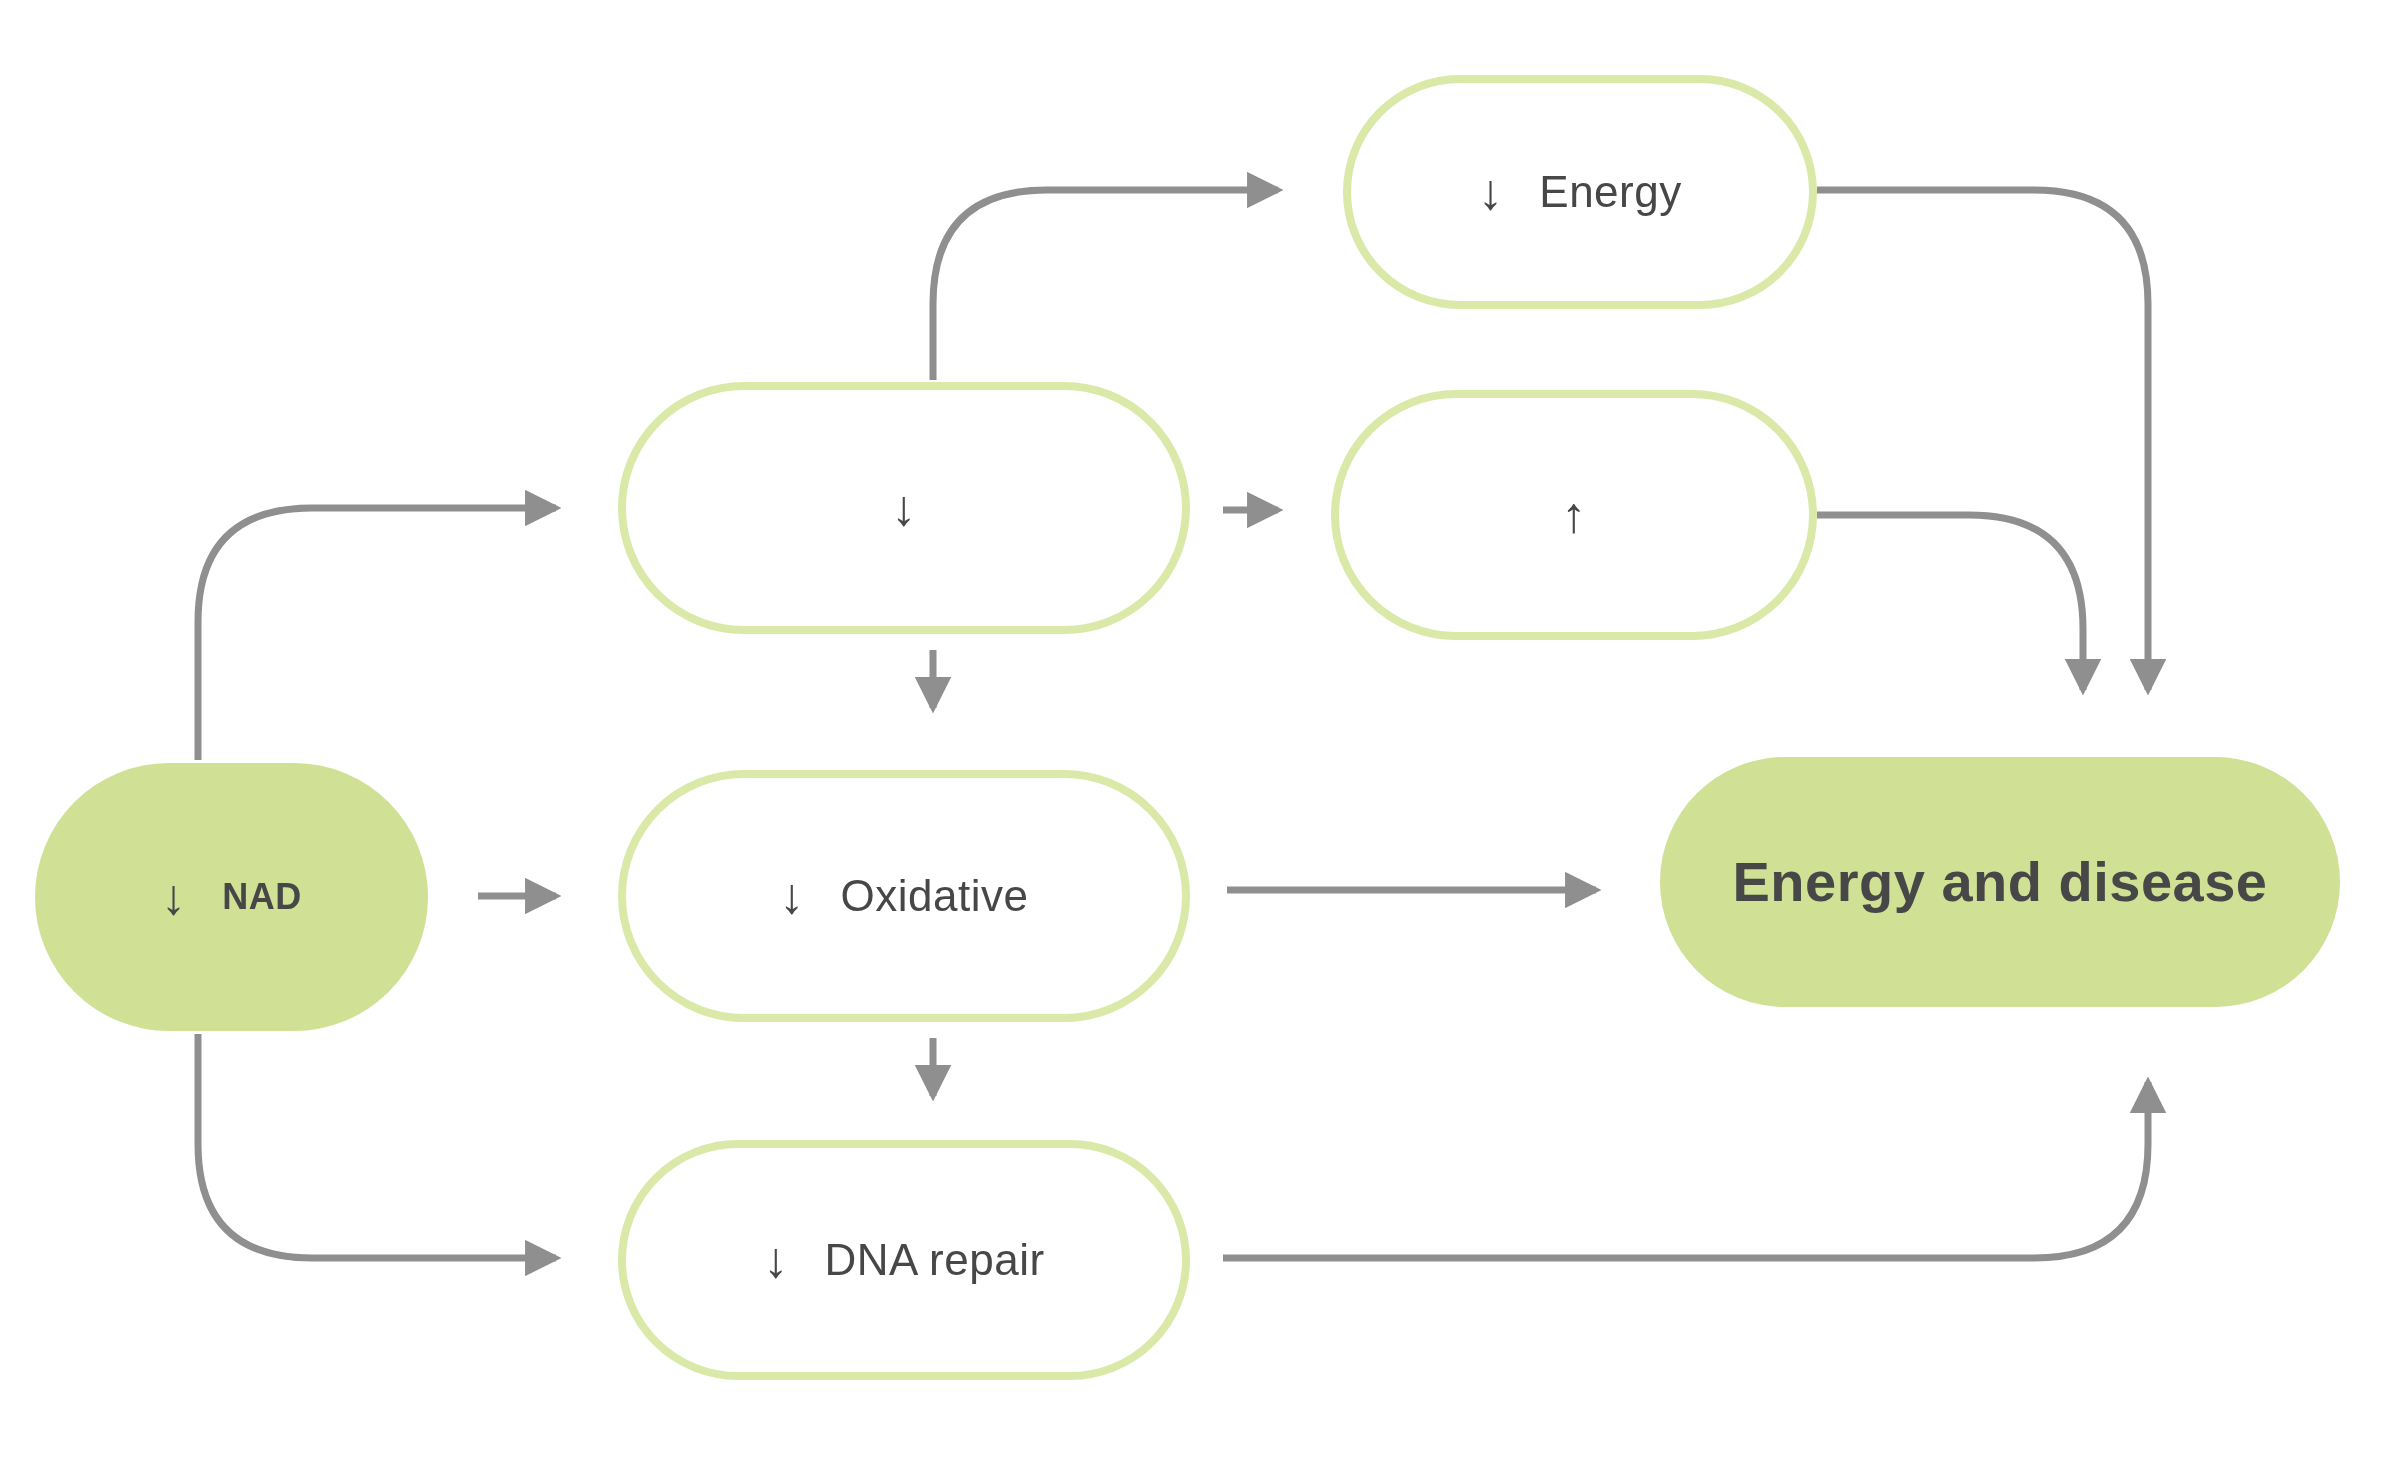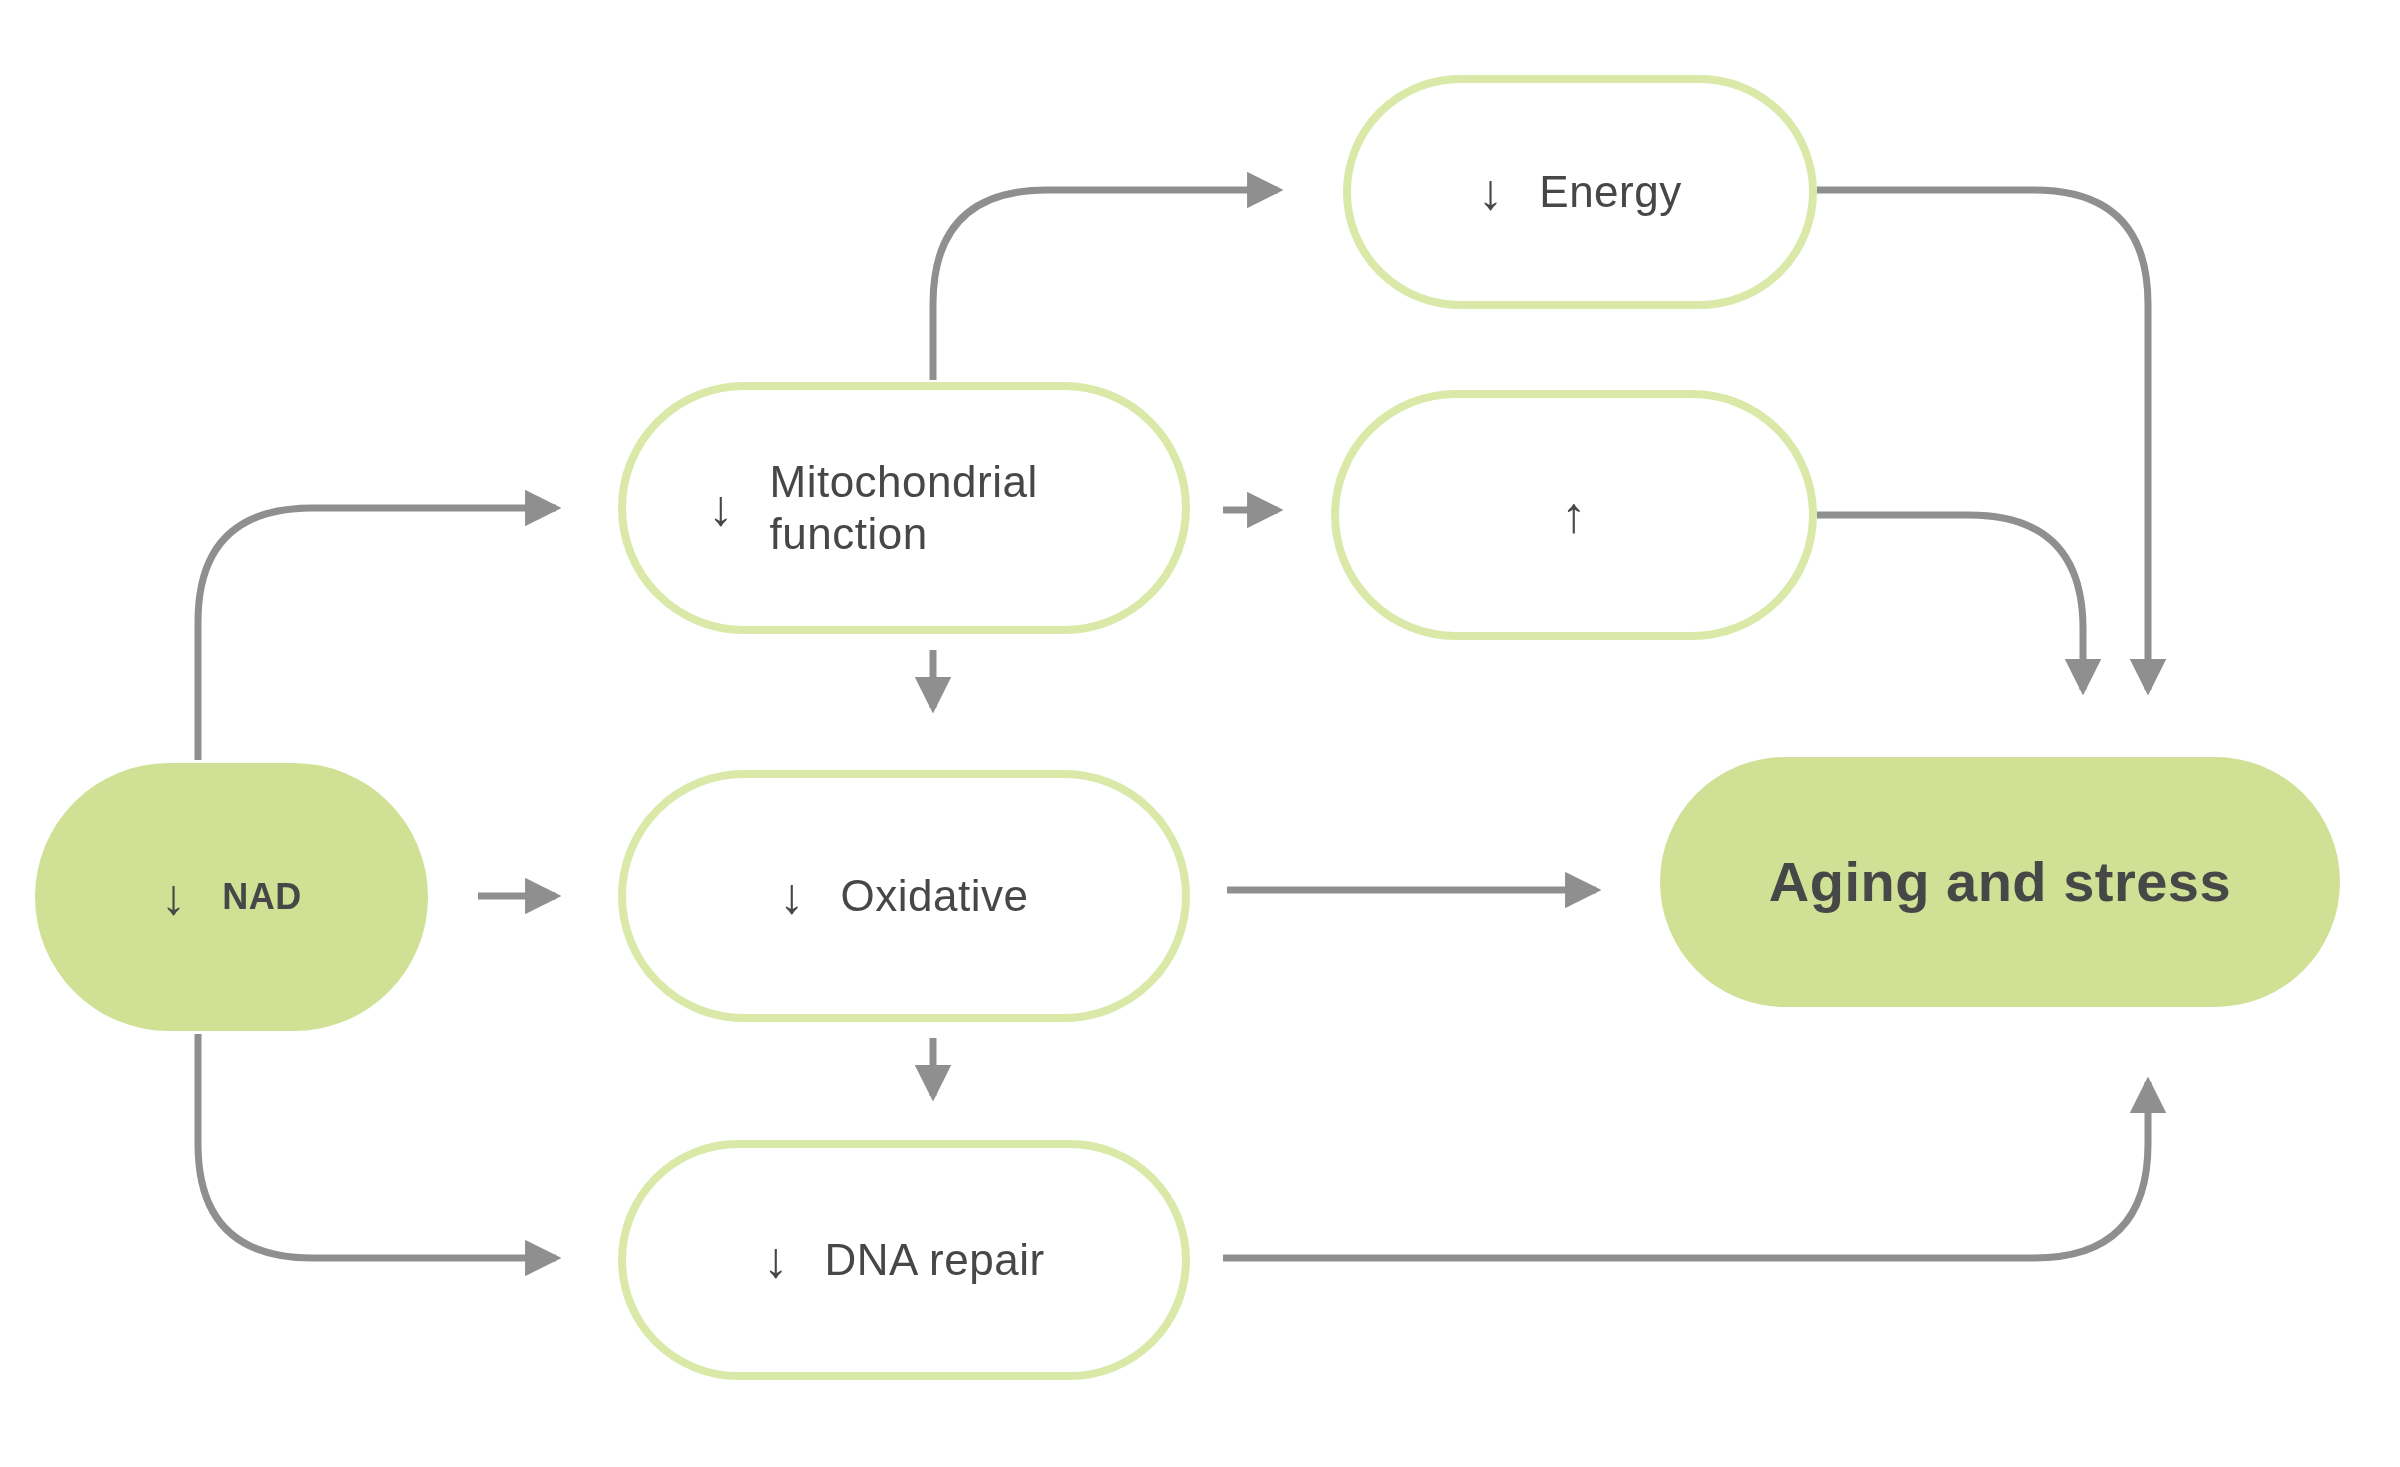--- a/index.html
+++ b/index.html
@@ -96,21 +96,20 @@
     <path class="edge" d="M 1223 1258 L 2034 1258 Q 2148 1258 2148 1144 L 2148 1082" marker-end="url(#arrowhead)"></path>
   </svg>
 
   <div class="node filled" id="node-nad">
     <span class="glyph">↓</span>
     <span class="label">NAD</span>
   </div>
 
   <div class="node outline" id="node-mitochondrial-function">
     <span class="glyph">↓</span>
-    <span class="label">Mitochondrial function</span>
   </div>
 
   <div class="node outline" id="node-energy">
     <span class="glyph">↓</span>
     <span class="label">Energy</span>
   </div>
 
   <div class="node outline" id="node-oxidative-stress">
     <span class="glyph">↑</span>
   </div>
@@ -119,16 +118,16 @@
     <span class="glyph">↓</span>
     <span class="label">Oxidative</span>
   </div>
 
   <div class="node outline" id="node-dna-repair">
     <span class="glyph">↓</span>
     <span class="label">DNA repair</span>
   </div>
 
   <div class="node filled" id="node-aging-and-disease">
-    <span class="label">Aging and stress</span>
+    <span class="label">Energy and disease</span>
   </div>
 
 </div>
 
 </body></html>

